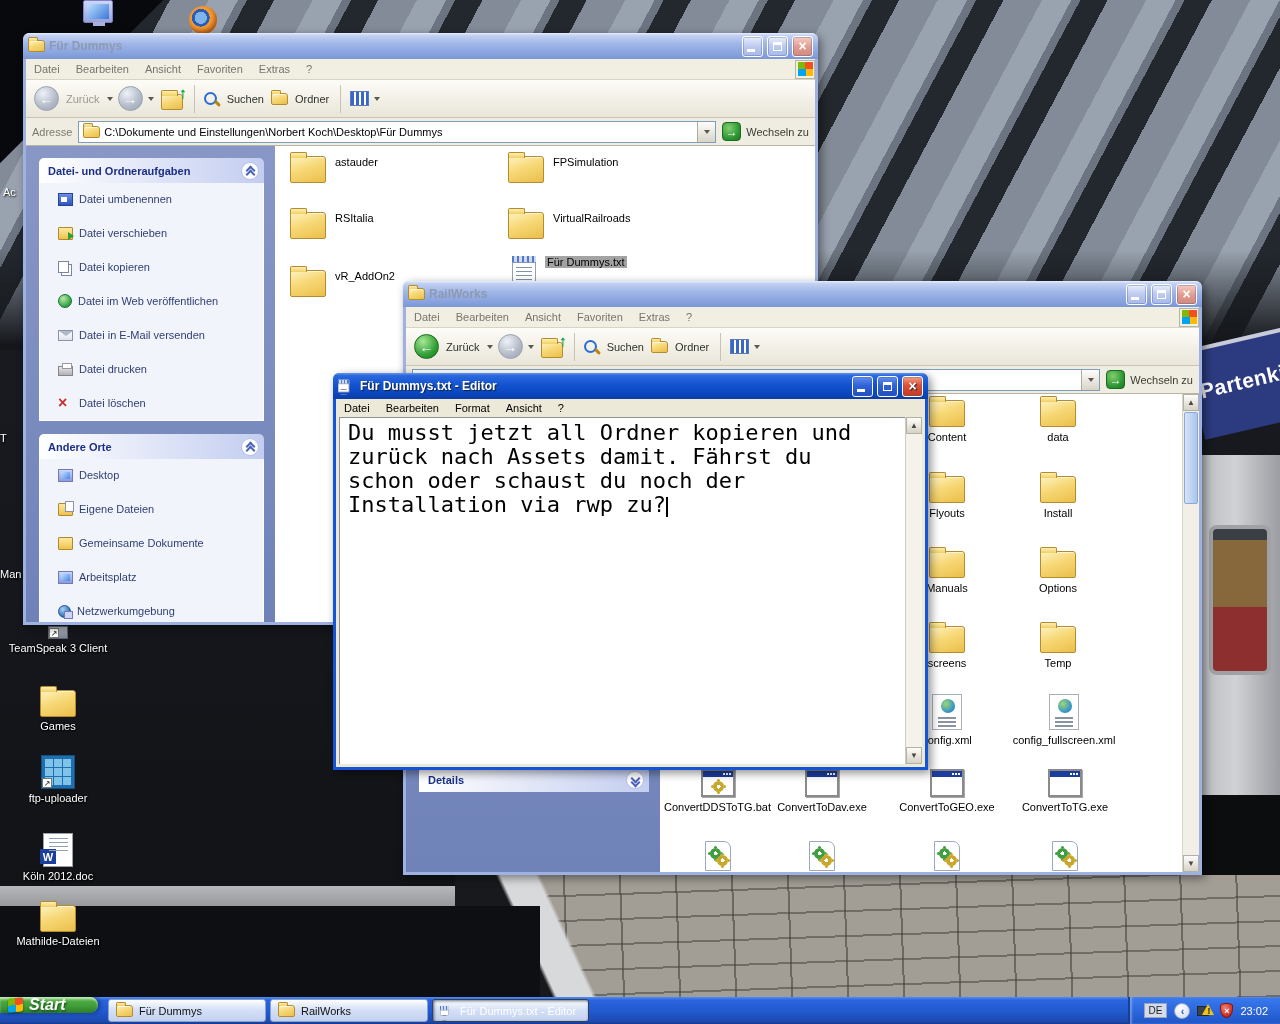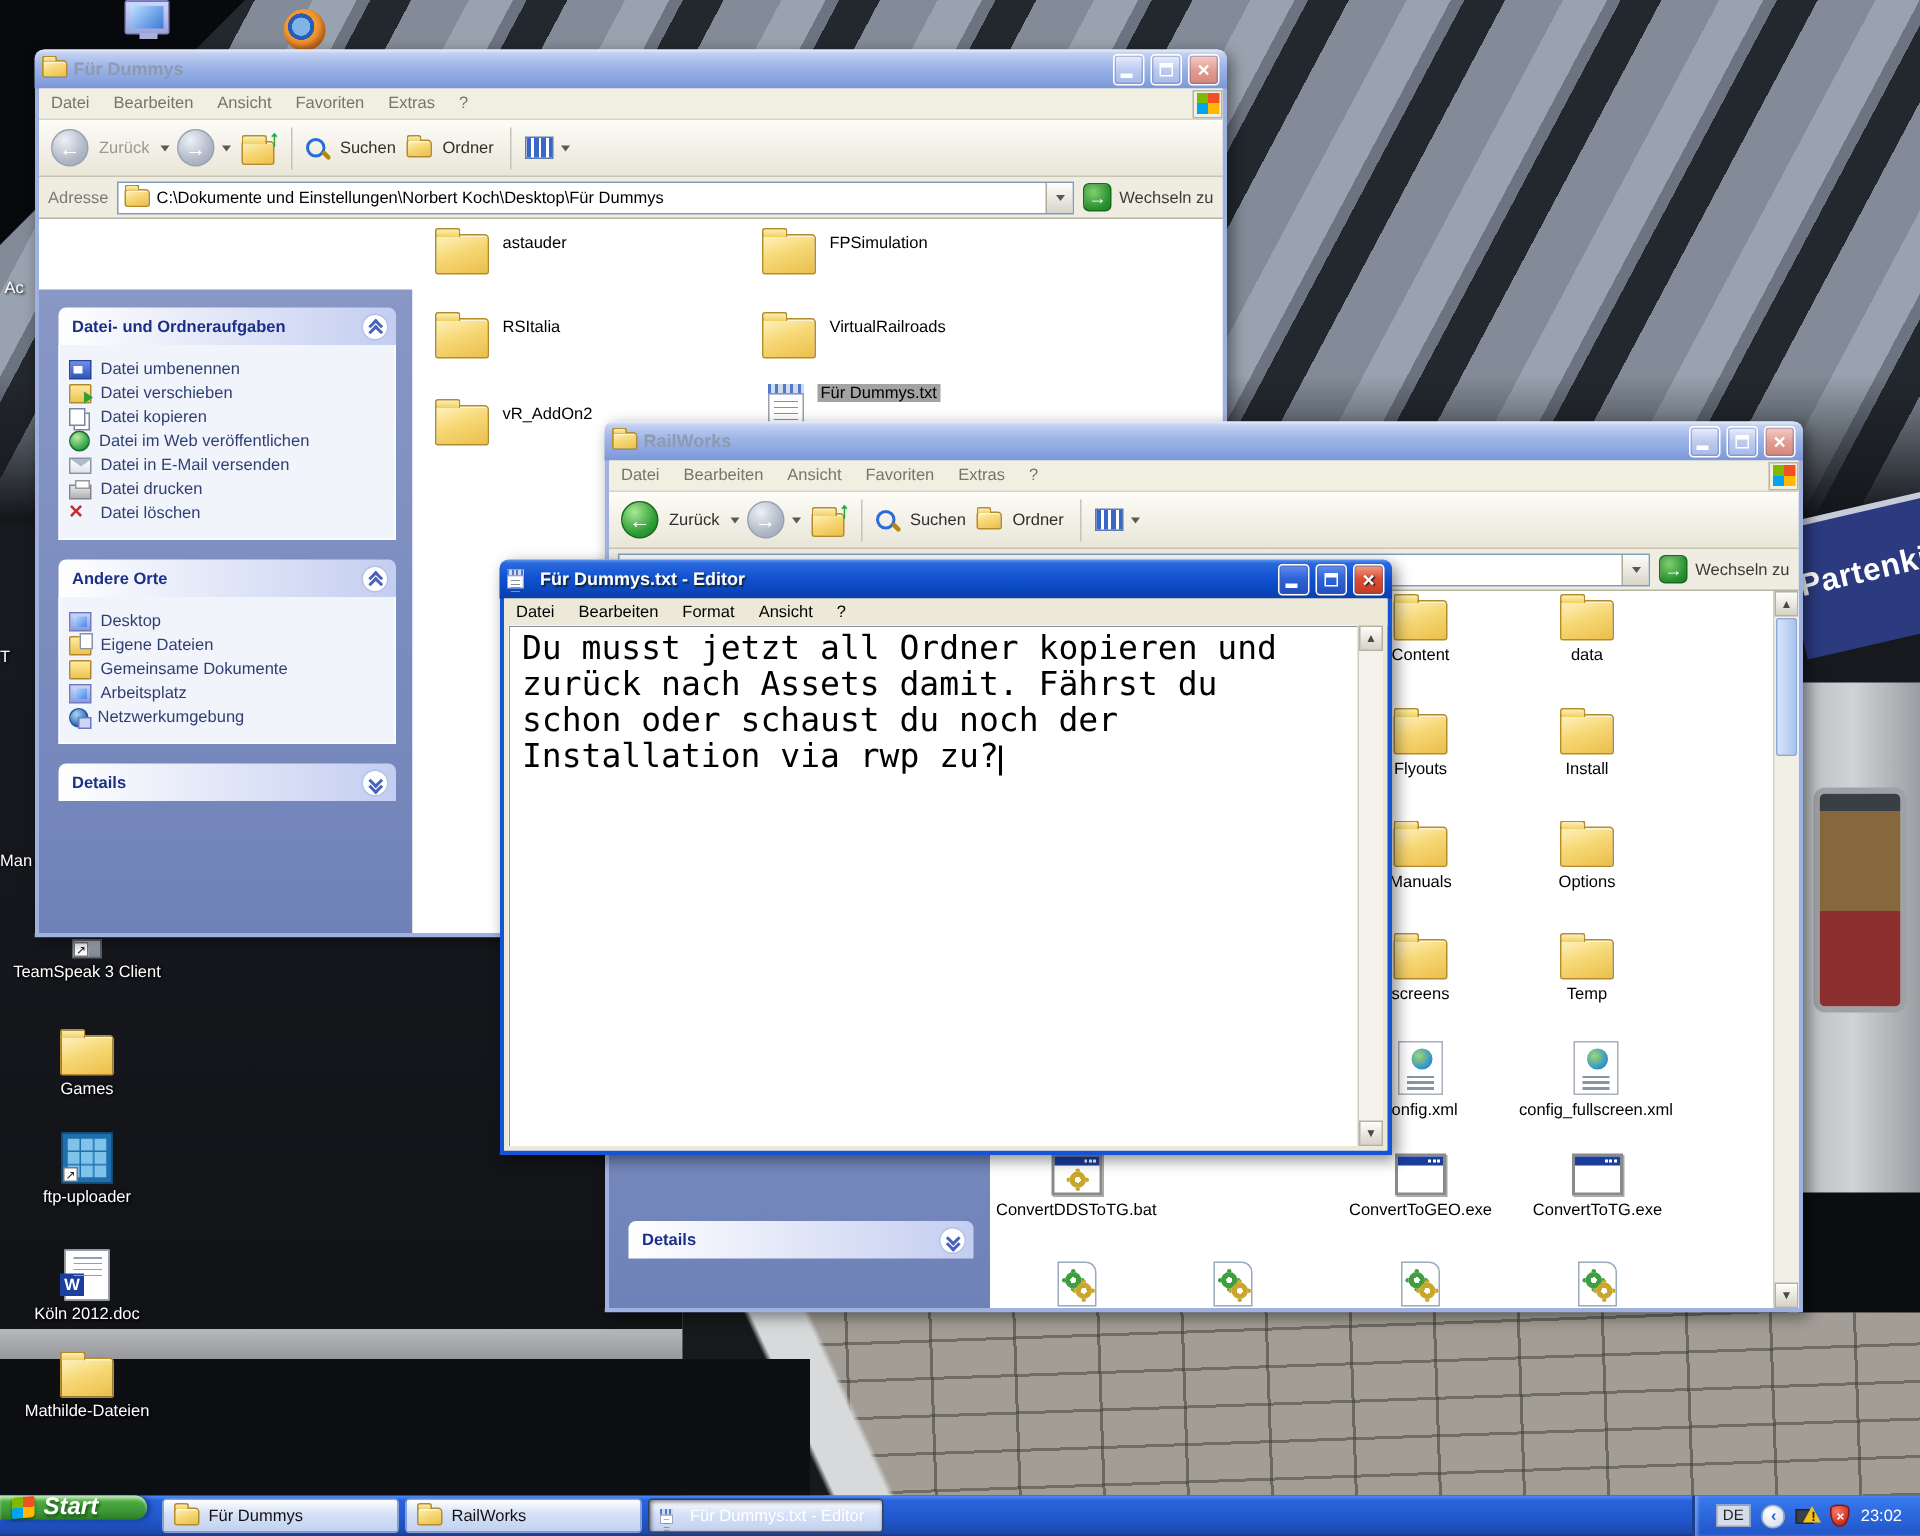--- a/index.html
+++ b/index.html
@@ -144,27 +144,27 @@
     padding:0 0 0 4px;color:#000;overflow:hidden;white-space:nowrap;text-align:right;}
   .ddbtn{margin-left:auto;width:18px;height:20px;flex:none;background:linear-gradient(#fdfdfb,#d8d4c8);
     border-left:1px solid #b0ac9c;display:flex;align-items:center;justify-content:center;}
   .gobtn{display:flex;align-items:center;gap:5px;color:#3c3c34;flex:none;}
   .goarr{width:19px;height:19px;border-radius:4px;flex:none;display:flex;align-items:center;justify-content:center;
     background:radial-gradient(circle at 35% 30%,#7fd06f,#2d9432 65%,#1c7a24);border:1px solid #186c1e;
     color:#fff;font-weight:bold;font-size:12px;}
 
   .content{position:absolute;left:0;right:0;top:113px;bottom:0;background:#fff;overflow:hidden;}
   .taskpane{position:absolute;left:0;top:0;bottom:0;background:linear-gradient(180deg,#8897c6,#6f82b8);
-    padding:12px 11px 0 13px;overflow:hidden;margin-top:47px;}
+    padding:12px 11px 0 13px;overflow:hidden;}
   .panel{border-radius:5px 5px 0 0;margin-bottom:13px;}
   .panel-h{height:25px;border-radius:5px 5px 0 0;background:linear-gradient(90deg,#ffffff,#c3cdf0);
     display:flex;align-items:center;justify-content:space-between;padding:0 5px 0 9px;
     font-weight:bold;color:#1a2f85;}
-  .panel-b{background:#f2f4fb;border:1px solid #fdfdff;border-top:none;padding:9px 4px 10px 6px;
-    display:flex;flex-direction:column;gap:2px;color:#2f3f74;}
+  .panel-b{background:#f2f4fb;border:1px solid #fdfdff;border-top:none;padding:9px 4px 10px 18px;
+    display:flex;flex-direction:column;gap:20px;color:#2f3f74;}
   .pitem{display:flex;align-items:center;gap:6px;min-height:14px;}
   .chevbtn{width:18px;height:18px;border-radius:50%;background:#fff;border:1px solid #b4c0e8;position:relative;flex:none;}
   .chevbtn::before,.chevbtn::after{content:"";position:absolute;left:5px;width:5px;height:5px;
     border-left:2px solid #4a63b8;border-top:2px solid #4a63b8;transform:rotate(45deg);}
   .chevbtn::before{top:4px;} .chevbtn::after{top:8px;}
   .chevbtn.down::before,.chevbtn.down::after{transform:rotate(225deg);}
   .chevbtn.down::before{top:3px;} .chevbtn.down::after{top:7px;}
   .ic{width:15px;height:13px;position:relative;flex:none;}
   .i-ren{background:linear-gradient(#6f8fe8,#2d55c0);border:1px solid #24449a;}
   .i-ren::after{content:"";position:absolute;left:2px;top:3px;right:5px;height:5px;background:#fff;}
@@ -545,20 +545,24 @@
       <div class="icol" style="left:340px;top:300px;width:128px;">
           <span class="xmlico"></span>
           <span class="cap">config_fullscreen.xml</span>
         </div>
       <div class="icol" style="left:-5px;top:375px;width:125px;">
           <span class="exe">
             <span class="gear"></span>
           </span>
           <span class="cap">ConvertDDSToTG.bat</span>
         </div>
+      <div class="icol" style="left:102px;top:375px;width:120px;">
+          <span class="exe"></span>
+          <span class="cap">ConvertToDav.exe</span>
+        </div>
       <div class="icol" style="left:227px;top:375px;width:120px;">
           <span class="exe"></span>
           <span class="cap">ConvertToGEO.exe</span>
         </div>
       <div class="icol" style="left:345px;top:375px;width:120px;">
           <span class="exe"></span>
           <span class="cap">ConvertToTG.exe</span>
         </div>
       <div class="icol" style="left:-5px;top:447px;width:125px;">
           <span class="rwp">

